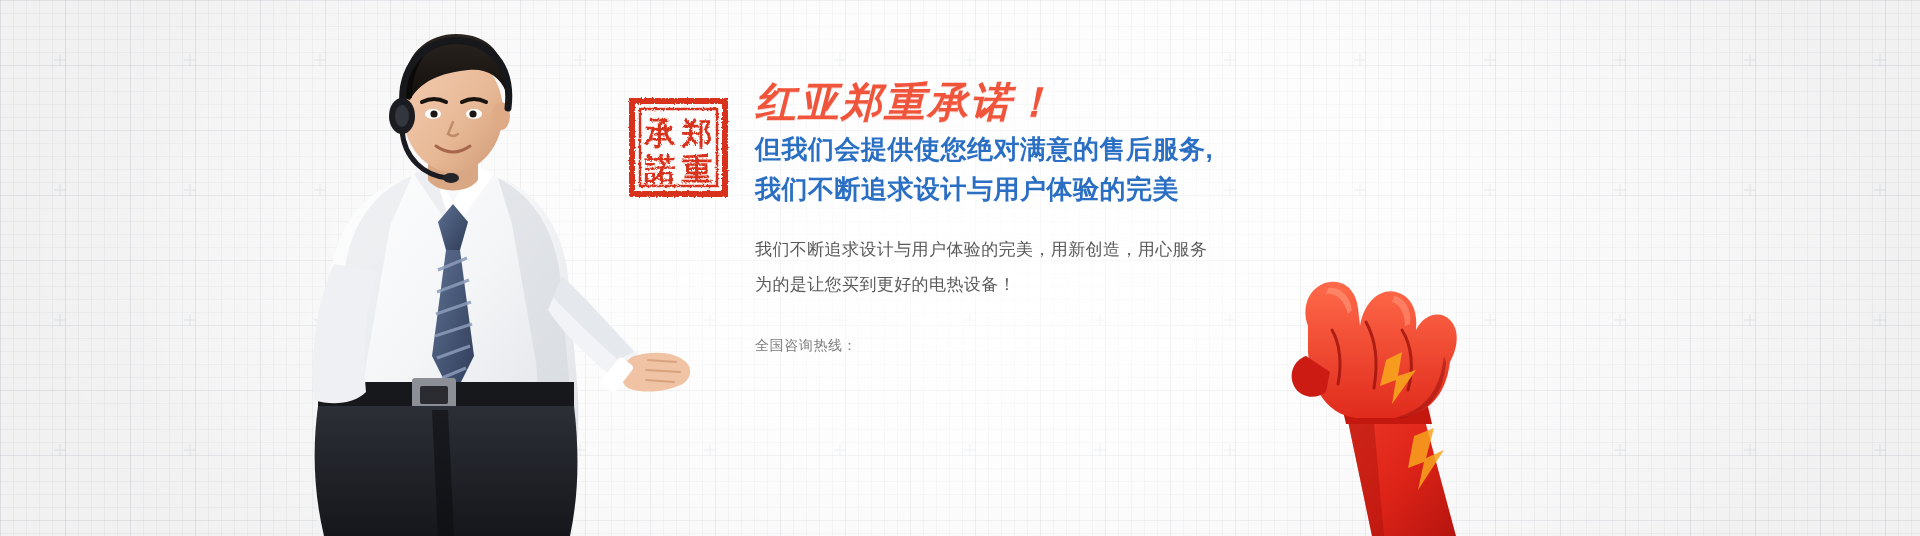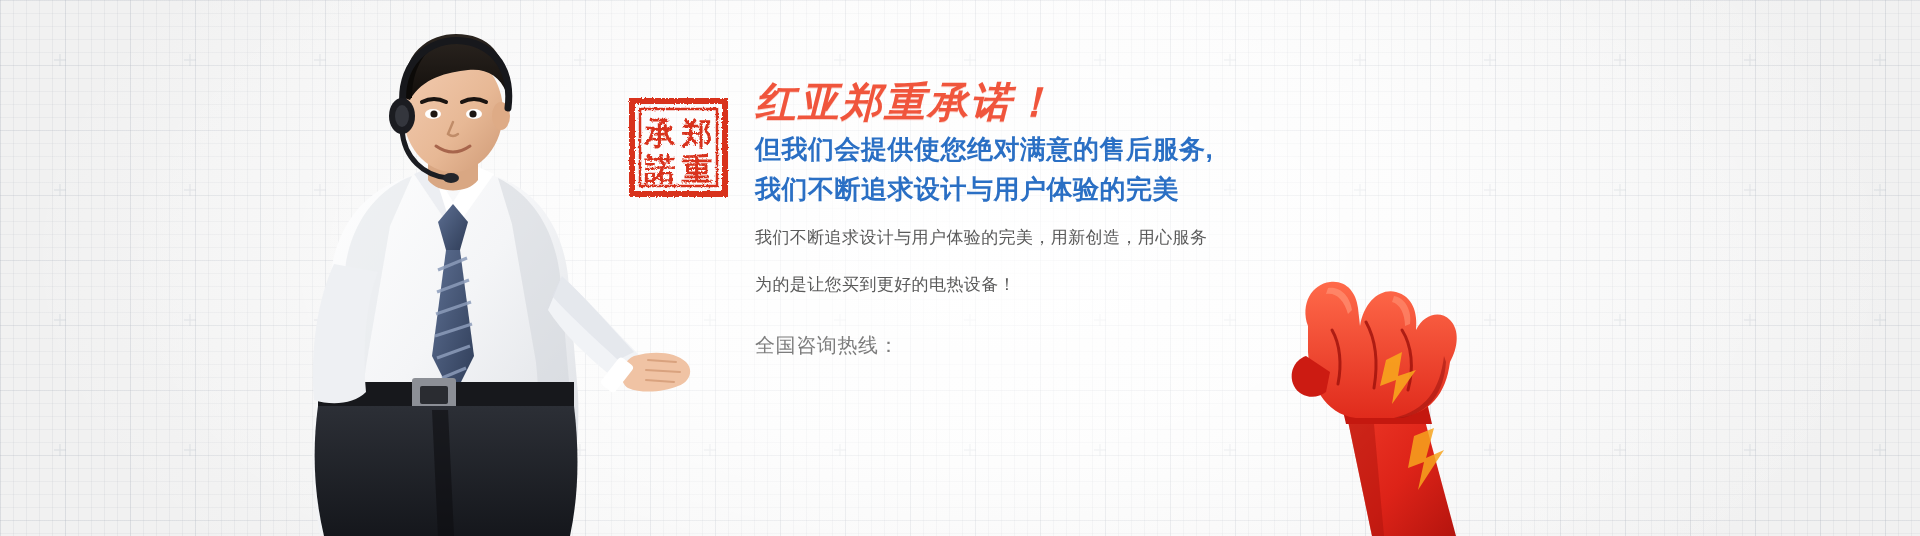--- a/index.html
+++ b/index.html
@@ -52,27 +52,27 @@
     color:#f0553c;letter-spacing:2px;white-space:nowrap;
     font-family:"Liberation Sans","DejaVu Sans",sans-serif;
     text-shadow:0 1px 0 rgba(240,85,60,.25);
   }
   .sub{
     margin-top:6px;
     font-size:26px;line-height:34px;font-weight:bold;color:#2a6fc4;
     letter-spacing:.5px;white-space:nowrap;
   }
   .para{
-    margin-top:16px;
+    margin-top:28px;
     font-size:17px;line-height:31px;color:#5a5a5a;letter-spacing:.4px;
     white-space:nowrap;
   }
   .hotline{
     margin-top:34px;
-    font-size:20px;line-height:22px;color:#7d7d7d;letter-spacing:.6px;
+    font-size:14px;line-height:22px;color:#7d7d7d;letter-spacing:.6px;
     white-space:nowrap;
   }
   
   .fist{
     position:absolute;left:1268px;top:252px;width:210px;height:284px;
   }
 </style>
 </head>
 <body>
 
@@ -270,21 +270,21 @@
         <text x="70" y="84">重</text>
       </g>
     </g>
   </svg>
 
   <div class="textblock">
     <div class="headline">红亚郑重承诺！</div>
     <div class="sub">但我们会提供使您绝对满意的售后服务,</div>
     <div class="sub">我们不断追求设计与用户体验的完美</div>
     <div class="para">我们不断追求设计与用户体验的完美，用新创造，用心服务</div>
-    <div class="para" style="margin-top:16px">为的是让您买到更好的电热设备！</div>
+    <div class="para" style="margin-top:4px">为的是让您买到更好的电热设备！</div>
     <div class="hotline">全国咨询热线：</div>
   </div>
 
   <svg class="fist" viewBox="0 0 210 284">
     <defs>
       <linearGradient id="fg" x1="0" y1="0" x2="1" y2="1">
         <stop offset="0%" stop-color="#ef3a28"></stop>
         <stop offset="55%" stop-color="#dd2318"></stop>
         <stop offset="100%" stop-color="#b4140e"></stop>
       </linearGradient>

